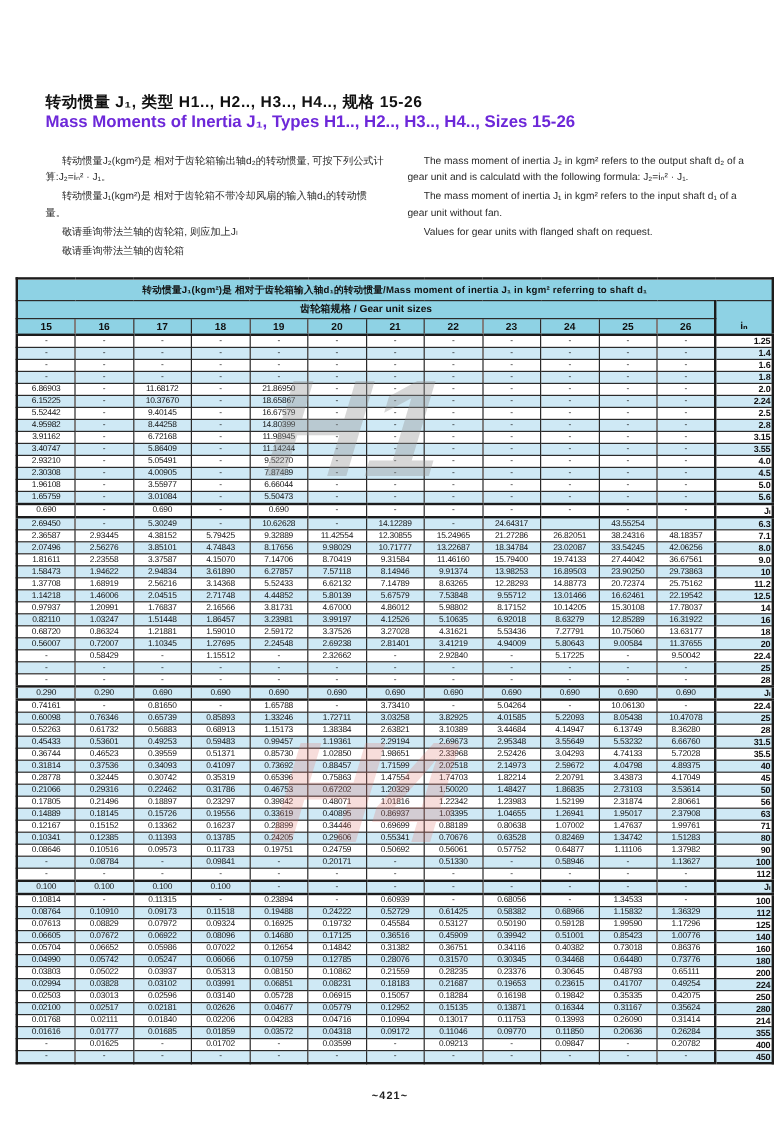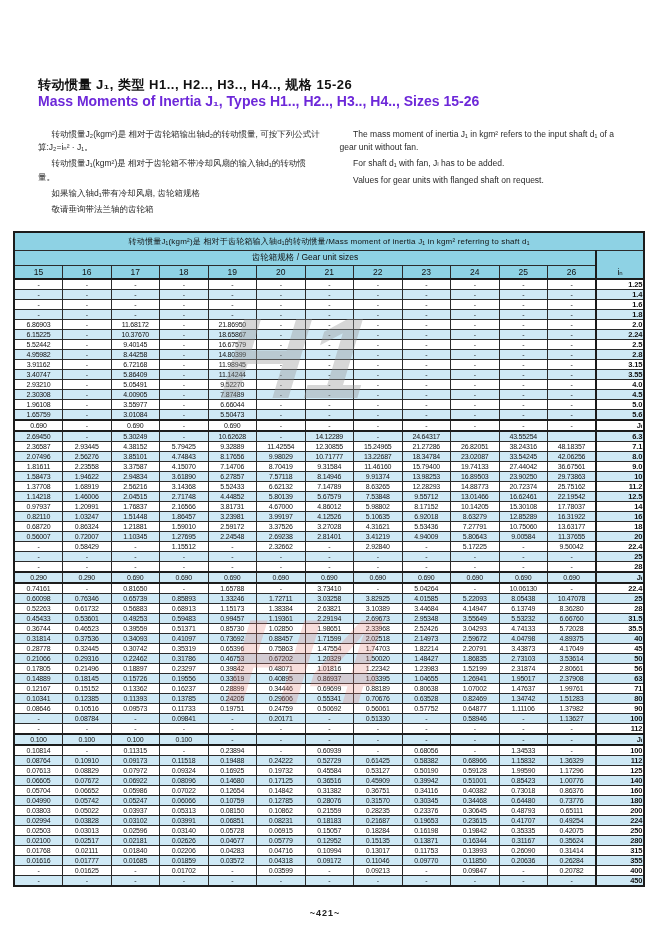--- a/index.html
+++ b/index.html
@@ -13,21 +13,21 @@
   .title-en{position:absolute;left:38px;top:93px;font-size:14px;font-weight:bold;color:#6d28d9;white-space:nowrap;}
 
   .intro{position:absolute;left:38px;top:128px;width:585px;display:flex;gap:18px;font-size:8.5px;line-height:1.55;color:#2a2a2a;}
   .intro .col{width:50%;}
   .intro p{text-indent:1.6em;margin-bottom:3px;}
   .intro p.noindent{text-indent:1.6em;}
 
   .tablewrap{position:absolute;left:13px;top:231px;width:630px;}
   table{border-collapse:collapse;table-layout:fixed;width:630px;border:2px solid var(--border);}
   th,td{border:1px solid #2b2b2b;text-align:center;vertical-align:middle;overflow:hidden;white-space:nowrap;}
-  thead th{background:var(--header-bg);font-weight:normal;}
+  thead th{background:var(--header-bg);font-weight:bold;}
   th.caption{height:18px;font-size:8px;letter-spacing:.2px;}
   th.group{height:15px;font-size:8.5px;}
   tr.colnums th{height:14px;font-size:8.5px;border-bottom:2px solid var(--border);}
   th.ratio-h{font-size:8.5px;border-left:2px solid var(--border);border-bottom:2px solid var(--border);vertical-align:bottom;padding-bottom:1px;}
   tbody td{height:9.2px;font-size:7px;letter-spacing:-.2px;padding:0 1px;background:#fff;}
   tbody tr.alt td{background:var(--alt-bg);}
   tbody td.ratio{font-weight:bold;font-size:7.5px;border-left:2px solid var(--border);text-align:right;}
   tbody tr.jl td{border-top:2px solid var(--border);border-bottom:2px solid var(--border);}
   .watermark{position:absolute;font-weight:bold;font-style:italic;pointer-events:none;z-index:5;line-height:1;user-select:none;}
   .wm1{left:210px;top:70px;font-size:115px;color:rgba(150,150,150,.38);transform:skewX(-6deg);}
@@ -39,26 +39,26 @@
 
 <div class="page">
 
   <div class="title-cn">转动惯量 J₁, 类型 H1.., H2.., H3.., H4.., 规格 15-26</div>
   <div class="title-en">Mass Moments of Inertia J₁, Types H1.., H2.., H3.., H4.., Sizes 15-26</div>
 
   <div class="intro">
     <div class="col">
       <p>转动惯量J₂(kgm²)是  相对于齿轮箱输出轴d₂的转动惯量, 可按下列公式计算:J₂=iₙ² · J₁。</p>
       <p>转动惯量J₁(kgm²)是  相对于齿轮箱不带冷却风扇的输入轴d₁的转动惯量。</p>
-      <p class="noindent">如果输入轴d₁带有冷却风扇, 齿轮箱规格</p>
+      <p class="noindent">敬请垂询带法兰轴的齿轮箱, 则应加上Jₗ</p>
       <p class="noindent">敬请垂询带法兰轴的齿轮箱</p>
     </div>
     <div class="col">
+      <p>The mass moment of inertia J₂ in kgm² refers to the output shaft d₂ of a gear unit and is calculatd with the following formula: J₂=iₙ² · J₁.</p>
       <p>The mass moment of inertia J₁ in kgm² refers to the input shaft d₁ of a gear unit without fan.</p>
-      <p>For shaft d₁ with fan, Jₗ has to be added.</p>
       <p>Values for gear units with flanged shaft on request.</p>
     </div>
   </div>
 
   <div class="tablewrap">
     <table>
       <colgroup>
         <col span="12" style="width:48.5px">
         <col style="width:48px">
       </colgroup>
@@ -932,21 +932,21 @@
             <td>0.01840</td>
             <td>0.02206</td>
             <td>0.04283</td>
             <td>0.04716</td>
             <td>0.10994</td>
             <td>0.13017</td>
             <td>0.11753</td>
             <td>0.13993</td>
             <td>0.26090</td>
             <td>0.31414</td>
-            <td class="ratio">315</td>
+            <td class="ratio">214</td>
           </tr>
           <tr class="alt">
             <td>0.01616</td>
             <td>0.01777</td>
             <td>0.01685</td>
             <td>0.01859</td>
             <td>0.03572</td>
             <td>0.04318</td>
             <td>0.09172</td>
             <td>0.11046</td>

